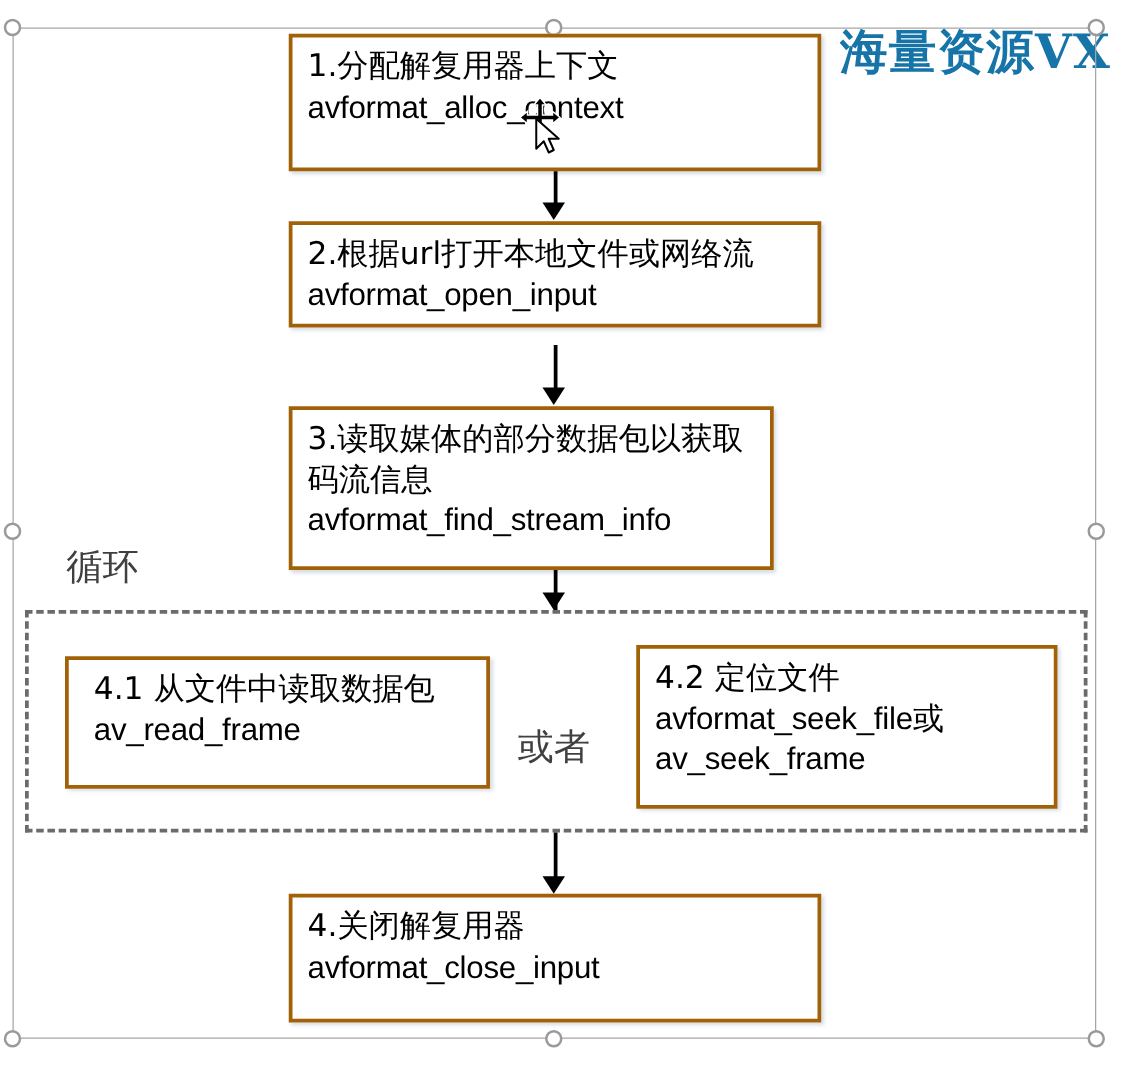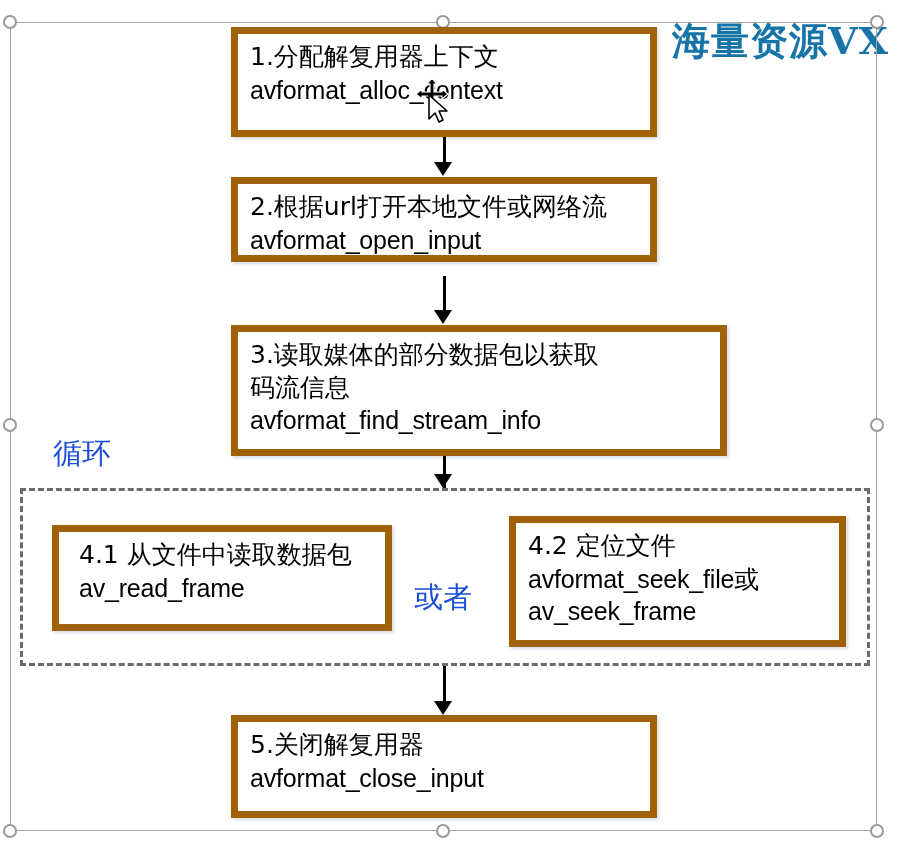--- a/index.html
+++ b/index.html
@@ -39,21 +39,21 @@
     border-radius: 50%;
     background: #ffffff;
     box-sizing: border-box;
   }
 
   
   .node {
     position: absolute;
     box-sizing: border-box;
     background: #ffffff;
-    border: 7px solid #a16207;
+    border: 3px solid #a16207;
     box-shadow: 2px 2px 3px rgba(120,140,175,0.30);
     padding: 7px 10px 4px 12px;
     color: #000000;
     line-height: 1.30;
   }
   .node .ln {
     display: block;
     white-space: pre;
   }
   .cn {            
@@ -91,21 +91,21 @@
     width: 850px;
     height: 178px;
     border: 3px dashed #6b6b6b;
     box-sizing: border-box;
     background: transparent;
   }
 
   
   .annot {
     position: absolute;
-    color: #1d4ed8;
+    color: #404040;
     font-family: "DejaVu Sans", "Liberation Sans", sans-serif;
     font-size: 29px;
     font-weight: 500;
     white-space: pre;
   }
 
   
   .watermark {
     position: absolute;
     left: 672px;
@@ -157,21 +157,21 @@
   <div class="arrowhead" style="left:443px; top:162px;"></div>
 
   <div class="node" style="left:231px; top:177px; width:426px; height:85px;">
     <span class="ln cn">2.根据url打开本地文件或网络流</span>
     <span class="ln en">avformat_open_input</span>
   </div>
 
   <div class="conn" style="left:443px; top:276px; height:41px;"></div>
   <div class="arrowhead" style="left:443px; top:310px;"></div>
 
-  <div class="node" style="left:231px; top:325px; width:496px; height:131px;">
+  <div class="node" style="left:231px; top:325px; width:388px; height:131px;">
     <span class="ln cn">3.读取媒体的部分数据包以获取</span>
     <span class="ln cn">码流信息</span>
     <span class="ln en">avformat_find_stream_info</span>
   </div>
 
   <div class="conn" style="left:443px; top:456px; height:32px;"></div>
   <div class="arrowhead" style="left:443px; top:474px;"></div>
 
   <div class="annot" style="left:53px; top:434px;">循环</div>
 
@@ -185,21 +185,21 @@
   <div class="node" style="left:485px; top:516px; width:337px; height:131px;margin-left:24px;">
     <span class="ln cn">4.2 定位文件</span>
     <span class="ln en">avformat_seek_file或</span>
     <span class="ln en">av_seek_frame</span>
   </div>
 
   <div class="conn" style="left:443px; top:666px; height:42px;"></div>
   <div class="arrowhead" style="left:443px; top:701px;"></div>
 
   <div class="node" style="left:231px; top:715px; width:426px; height:103px;">
-    <span class="ln cn">5.关闭解复用器</span>
+    <span class="ln cn">4.关闭解复用器</span>
     <span class="ln en">avformat_close_input</span>
   </div>
 
   <div class="cursor-layer">
     <svg width="46" height="48" viewBox="0 0 46 48">
 
       <g fill="#000000" stroke="#ffffff" stroke-width="1.2">
         <path d="M20 0 L25 6 L22 6 L22 14 L30 14 L30 11 L36 16 L30 21 L30 18 L22 18 L22 26 L25 26 L20 32 L15 26 L18 26 L18 18 L10 18 L10 21 L4 16 L10 11 L10 14 L18 14 L18 6 L15 6 Z"></path>
       </g>
 

